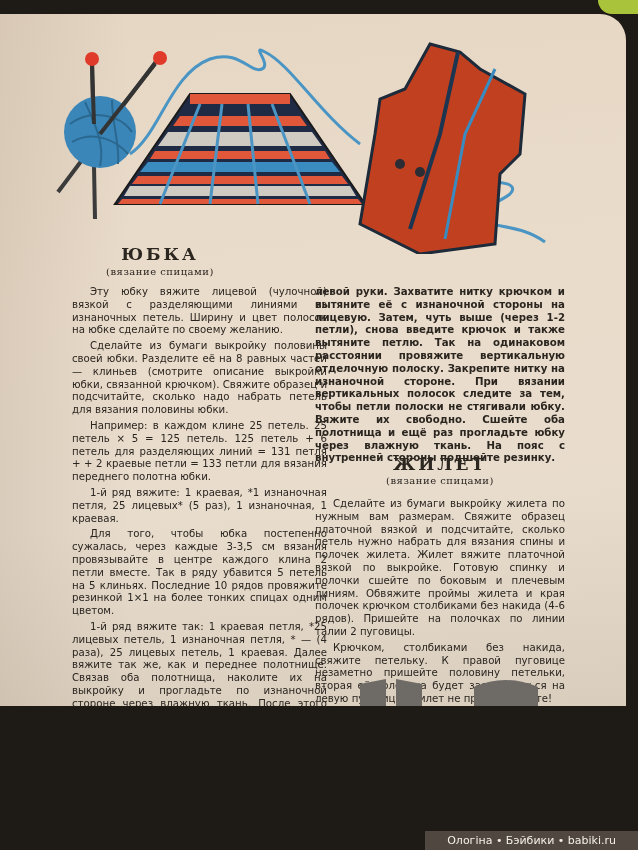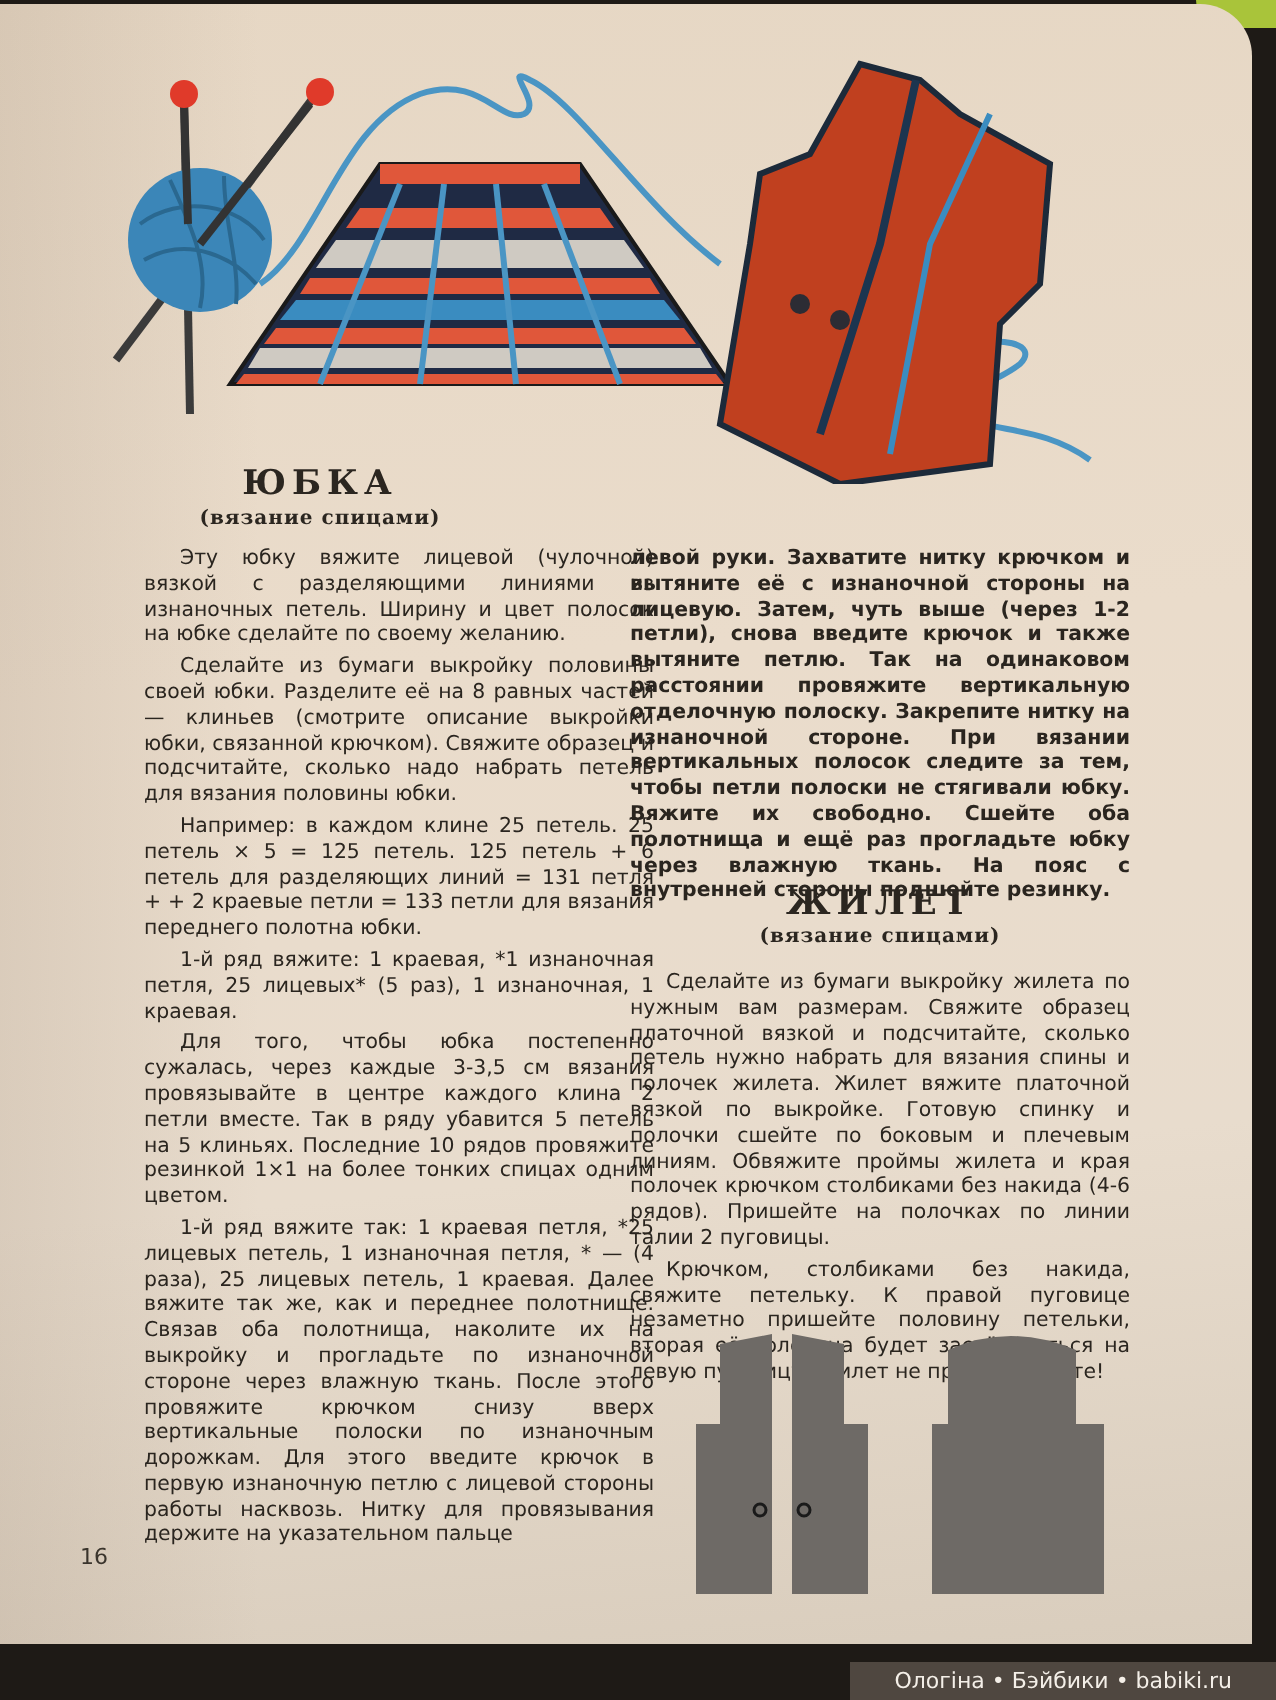--- a/index.html
+++ b/index.html
@@ -1,22 +1,22 @@
 <!DOCTYPE html>
 <html><head>
 <meta charset="utf-8">
 <style>
   html, body { margin:0; padding:0; }
   body { width:638px; height:850px; background:#1e1a16; position:relative; overflow:hidden; font-family:"DejaVu Sans", sans-serif; }
   .corner-green { position:absolute; right:0; top:0; width:40px; height:14px; background:#a9c43a; border-bottom-left-radius:20px; }
-  .page { position:absolute; left:0; top:2px; width:626px; height:820px; background:linear-gradient(175deg,#e6d7c4 0%,#eadccb 40%,#e8dccd 70%,#d9cdbd 100%); border-top-right-radius:26px; overflow:hidden; }
+  .page { position:absolute; left:0; top:14px; width:626px; height:692px; background:linear-gradient(175deg,#e6d7c4 0%,#eadccb 40%,#e8dccd 70%,#d9cdbd 100%); border-top-right-radius:26px; overflow:hidden; }
   .shade-left { position:absolute; left:0; top:0; width:130px; height:100%; background:linear-gradient(90deg,rgba(150,130,110,0.18),rgba(150,130,110,0)); }
   .illus { position:absolute; left:0; top:0; width:626px; height:240px; }
   .title { position:absolute; text-align:center; font-family:"DejaVu Serif", serif; font-weight:bold; color:#2b2620; letter-spacing:3px; }
-  .subtitle { position:absolute; text-align:center; font-family:"DejaVu Serif", serif; font-weight:bold; color:#2b2620; font-size:10px; letter-spacing:0.5px; }
+  .subtitle { position:absolute; text-align:center; font-family:"DejaVu Serif", serif; font-weight:normal; color:#2b2620; font-size:10px; letter-spacing:0.5px; }
   .col { position:absolute; font-size:10.2px; line-height:12.8px; color:#2a251f; text-align:justify; }
   .col p { margin:0 0 3px 0; text-indent:18px; }
   .col p.noindent { text-indent:0; }
   .page-num { position:absolute; left:40px; top:770px; font-size:11px; color:#3a342c; }
   .watermark { position:absolute; right:0; bottom:0; background:rgba(120,110,100,0.55); color:#f4efe8; font-size:11px; padding:3px 22px; }
   .patterns { position:absolute; left:330px; top:665px; width:240px; height:135px; }
   .tick { position:absolute; left:270px; top:822px; font-size:6px; color:#555; line-height:7px; }
 </style>
 </head>
 <body>

